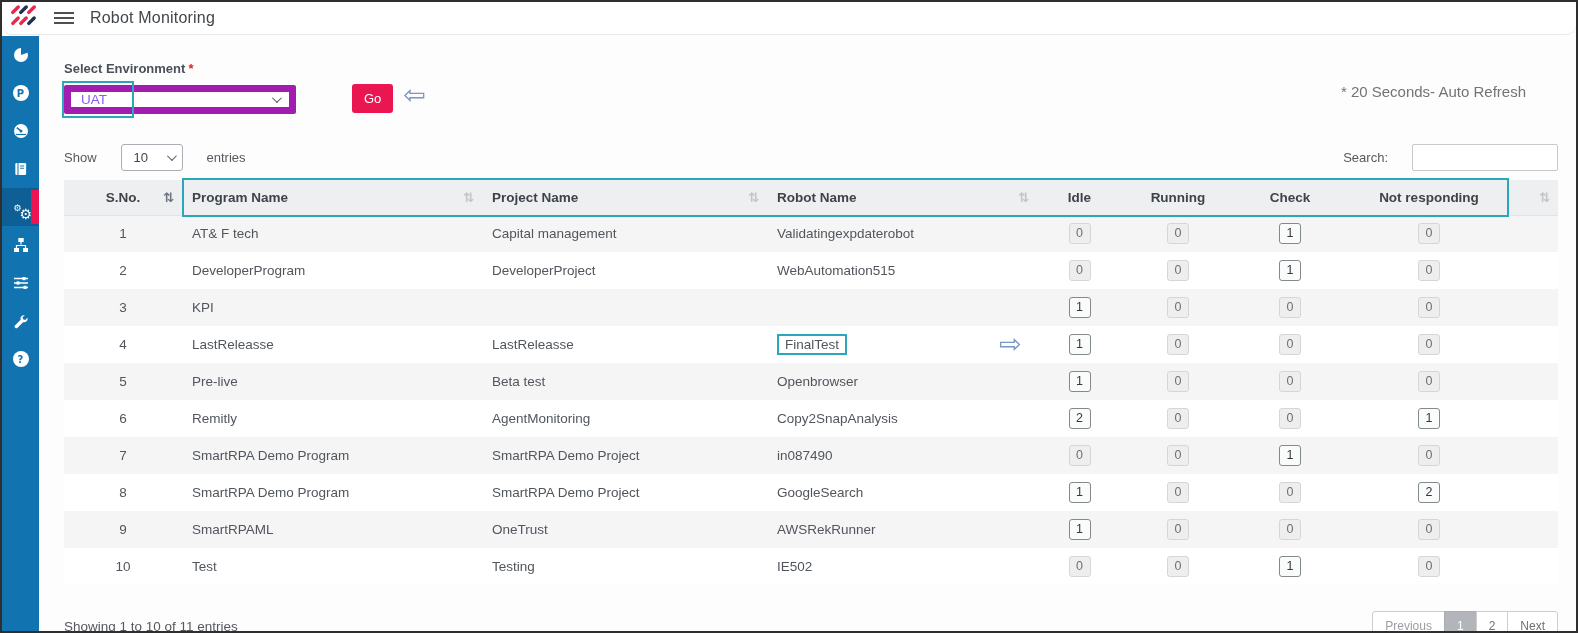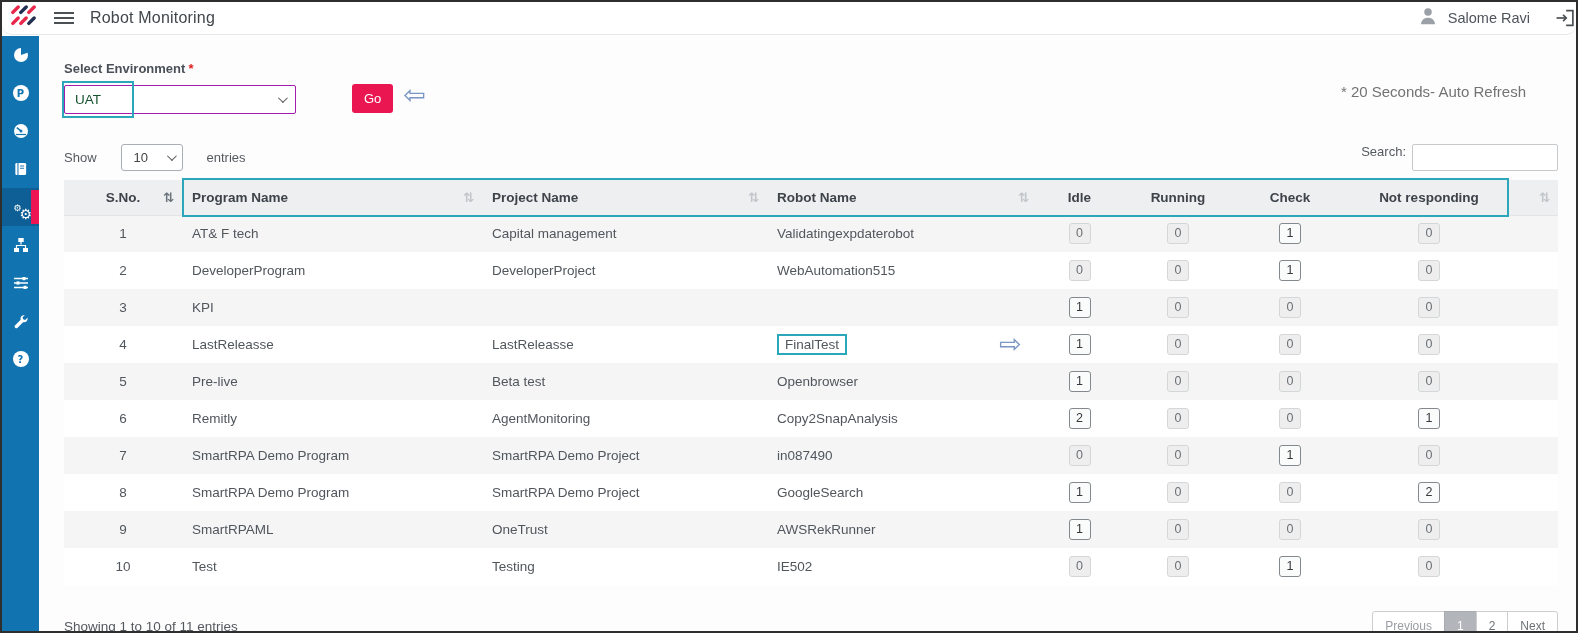--- a/index.html
+++ b/index.html
@@ -30,35 +30,35 @@
   .cogs .g2 { position:absolute; right:-1px; top:-3px; font-size:9px; line-height:9px; color:#fff; }
 
   
   .main { position:relative; margin-left:37px; padding:0 18px 0 25px; }
 
   .filter-row { display:flex; align-items:flex-start; padding-top:26px; }
   .filter-group { position:relative; }
   .filter-label { font-size:13px; font-weight:bold; color:#4a5058; margin-bottom:9px; }
   .filter-label .req { color:#e02020; margin-left:3px; }
   .env-wrap { position:relative; display:inline-block; }
-  .env-select { width:232px; height:29px; border:1px solid #a21caf; border-radius:2px; background:#fff;
-                display:flex; align-items:center; padding:0 10px; font-size:13.5px; color:#14532d; cursor:pointer; }
+  .env-select { width:232px; height:29px; border:7px solid #a21caf; border-radius:2px; background:#fff;
+                display:flex; align-items:center; padding:0 10px; font-size:13.5px; color:#8b5cf6; cursor:pointer; }
   .env-select .chev, .show-select .chev { margin-left:auto; width:7px; height:7px; border-right:1.7px solid #555; border-bottom:1.7px solid #555; transform:rotate(45deg) translateY(-2px); }
   .annot-env { position:absolute; left:-2px; top:-4px; width:72px; height:37px; border:2px solid #2ba6bb; pointer-events:none; }
   .go-btn { margin-left:56px; margin-top:23px; background:#ea1652; color:#fff; border:none; border-radius:3px;
             padding:7px 12px; font-size:13px; font-family:"Liberation Sans",sans-serif; cursor:pointer; }
   .annot-arrow { font-family:"DejaVu Sans", sans-serif; color:#7b97c4; font-size:27px; line-height:27px; }
   .arrow-left { margin-left:10px; margin-top:20px; }
   .auto-refresh { margin-left:auto; margin-top:22px; padding-right:32px; font-size:15px; color:#737373; }
 
   .controls-row { display:flex; align-items:center; margin-top:30px; }
   .show-group { display:flex; align-items:center; gap:24px; font-size:13px; color:#55595e; }
   .show-select { width:62px; height:27px; border:1px solid #a9aeb4; border-radius:3px; background:#fff;
                  display:flex; align-items:center; padding:0 8px 0 12px; font-size:13px; color:#444; cursor:pointer; }
-  .search-group { margin-left:auto; display:flex; align-items:flex-start; gap:6px; font-size:13px; color:#55595e; }
+  .search-group { margin-left:auto; display:flex; align-items:center; gap:24px; font-size:13px; color:#55595e; }
   .search-input { width:146px; height:27px; border:1px solid #c6cacd; border-radius:2px; background:#fff; padding:0 6px; font-size:13px; }
 
   
   .table-wrap { position:relative; margin-top:9px; }
   table { border-collapse:collapse; table-layout:fixed; width:1494px; }
   thead th { background:#edeff1; height:35px; font-size:13.5px; color:#3e434a; font-weight:bold; text-align:left;
              padding:0 10px; position:relative; border-bottom:1px solid #e2e4e6; }
   th.c-center, td.c-center { text-align:center; }
   .sort-ic { position:absolute; right:8px; top:50%; transform:translateY(-50%); font-family:"DejaVu Sans", sans-serif;
              font-size:13px; color:#c2c6ca; }
@@ -103,36 +103,20 @@
           <rect x="17" y="14" width="11" height="3.4" rx="1.7" fill="#232f52" transform="rotate(-45 22.5 15.7)"></rect>
         </g>
       </svg>
     </div>
     <div class="hamburger">
         <i></i>
         <i></i>
         <i></i>
       </div>
     <div class="app-title">Robot Monitoring</div>
-    <div class="topbar-right">
-      <span>
-        <svg width="20" height="20" viewBox="0 0 16 16">
-          <circle cx="8" cy="4.8" r="3" fill="#9aa0a6"></circle>
-          <path d="M2.3 14.5c.5-3.6 2.9-5.2 5.7-5.2s5.2 1.6 5.7 5.2z" fill="#9aa0a6"></path>
-        </svg>
-      </span>
-      <span class="user-name">Salome Ravi</span>
-      <span class="logout-wrap">
-        <svg width="26" height="18" viewBox="0 0 17 16">
-          <path d="M9.5 1.5h6v13h-6" fill="none" stroke="#4b5055" stroke-width="1.5"></path>
-          <path d="M1 8h8.5" fill="none" stroke="#4b5055" stroke-width="1.5"></path>
-          <path d="M6.8 5.2 9.6 8l-2.8 2.8" fill="none" stroke="#4b5055" stroke-width="1.5"></path>
-        </svg>
-      </span>
-    </div>
   </div>
 
   <div class="sidebar" id="sidebar">
       <div class="side-item">
         <span>
           <svg width="16" height="16" viewBox="0 0 16 16">
             <circle cx="8" cy="8" r="7" fill="#fff"></circle>
             <path d="M8 8V.6A7.4 7.4 0 0 1 15 5.4z" fill="#1173b0"></path>
           </svg>
         </span>

